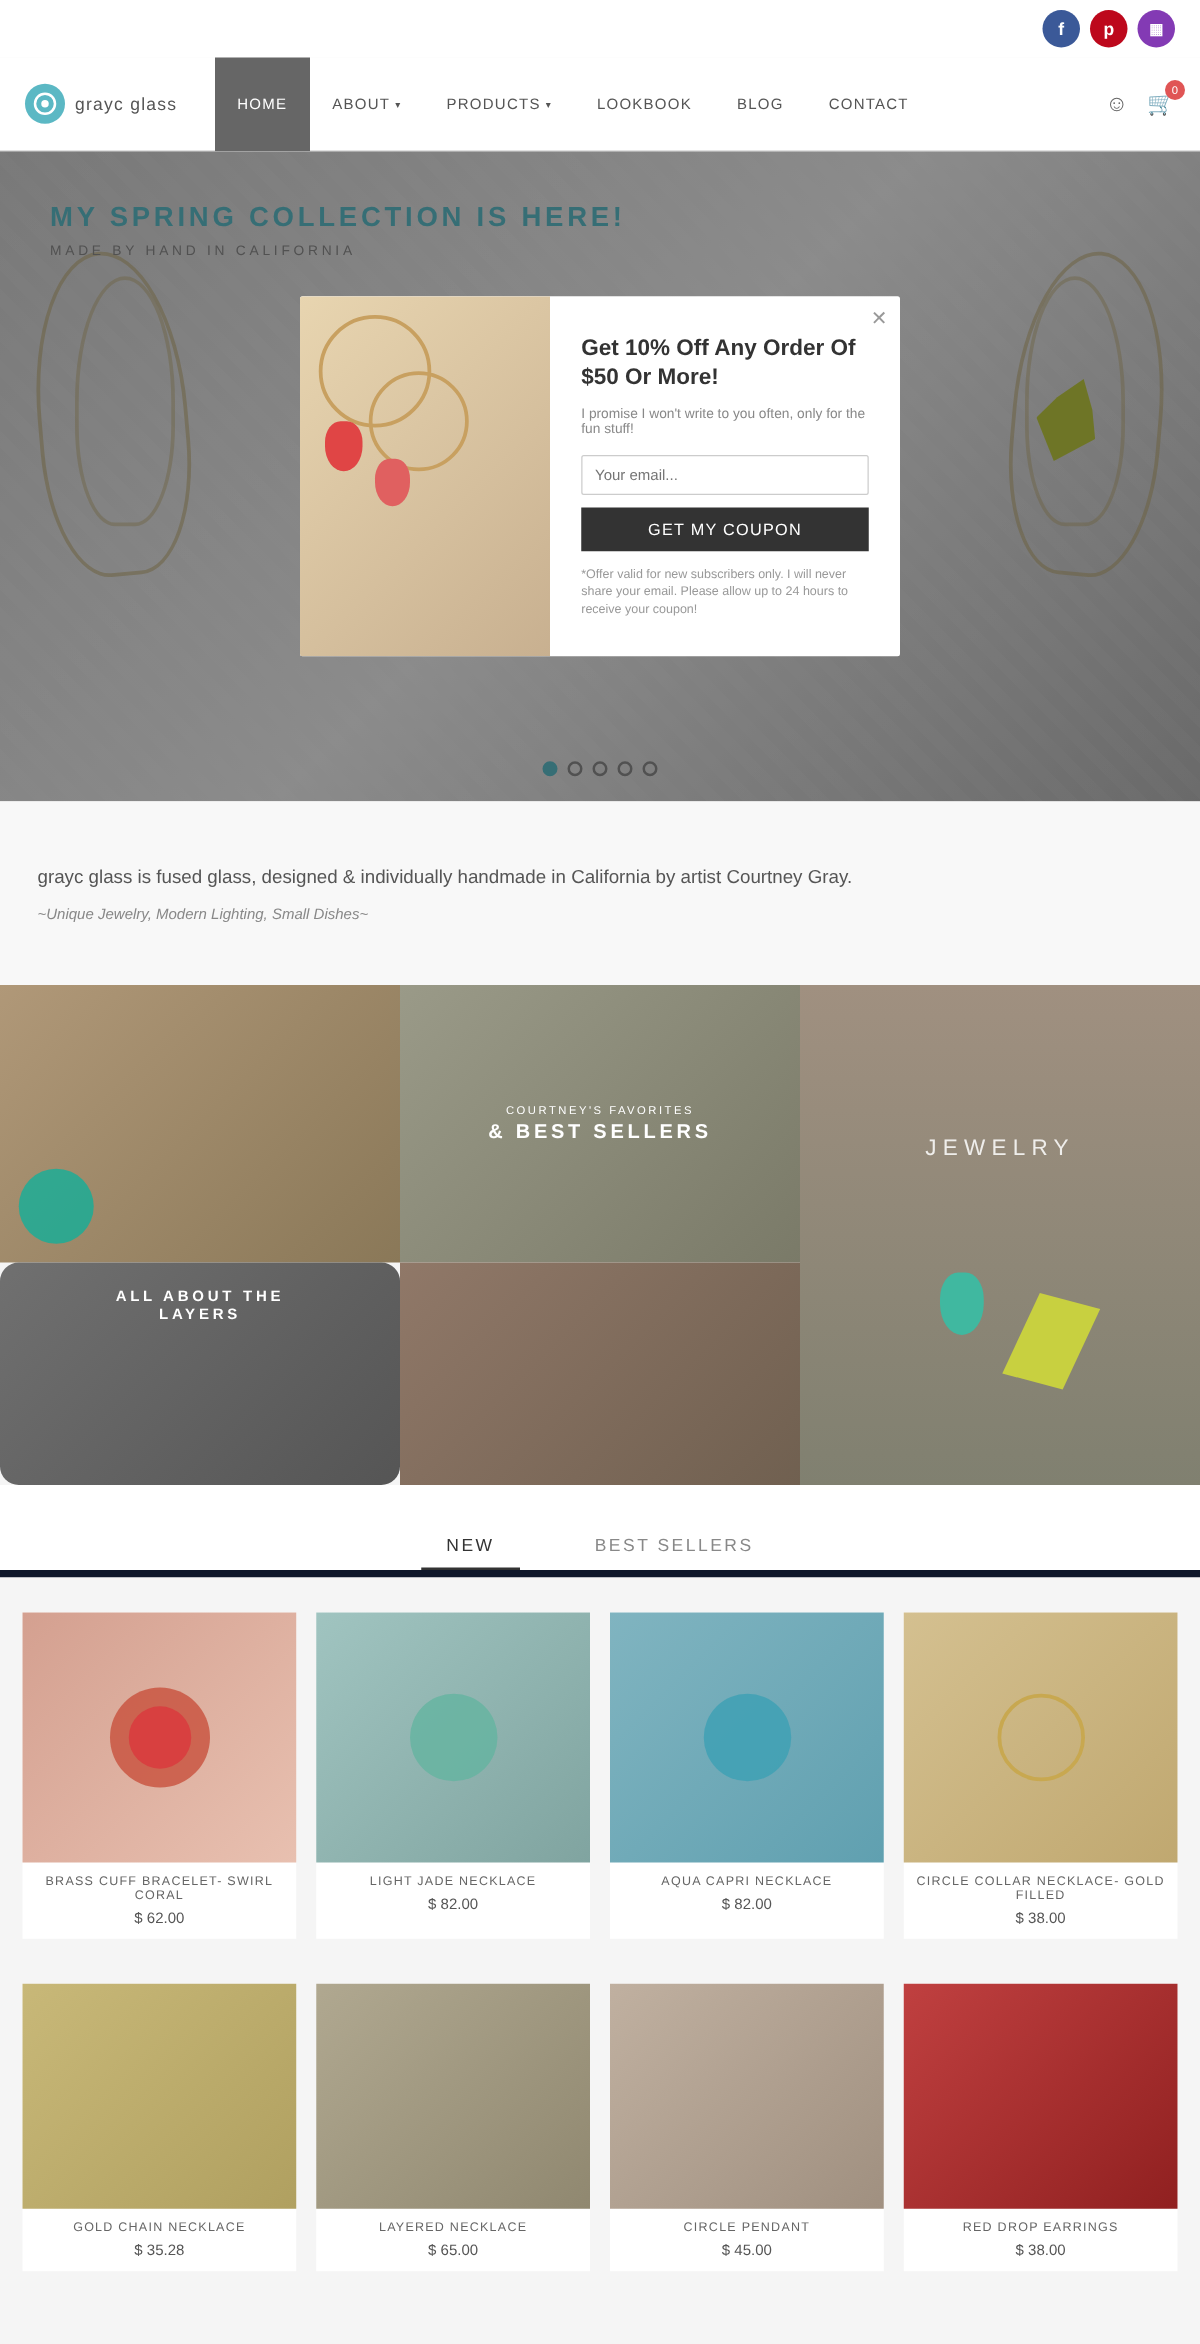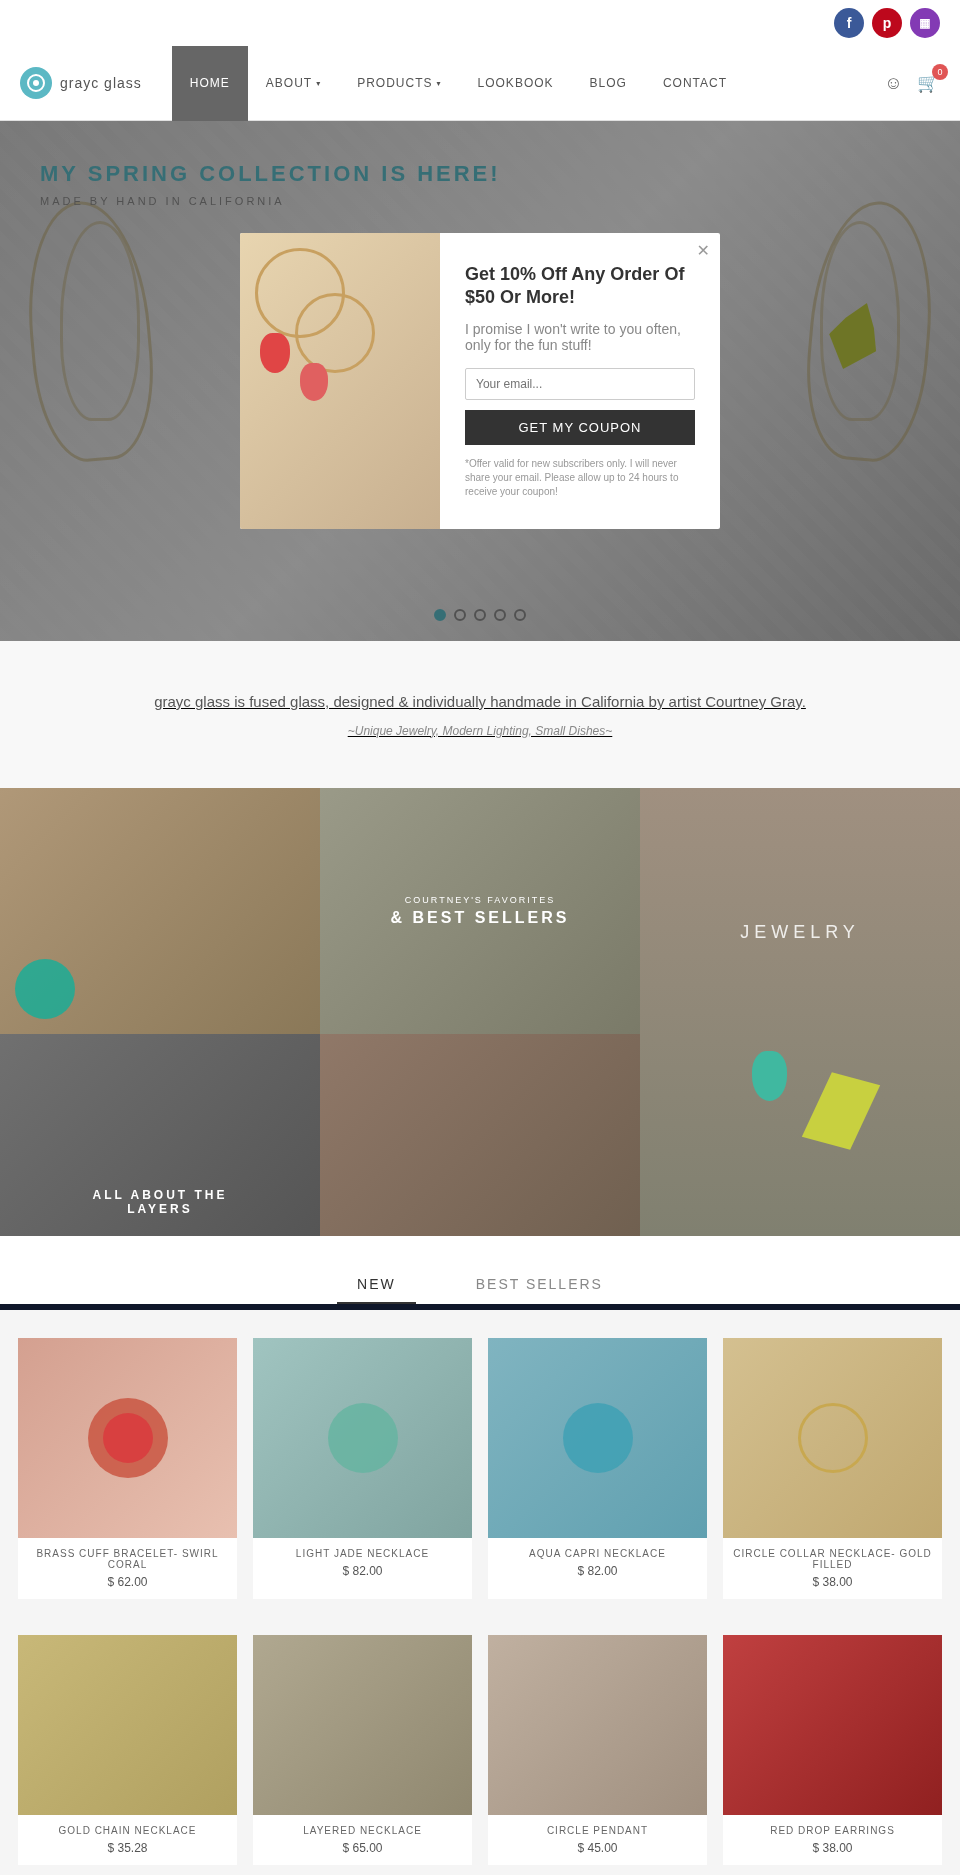--- a/index.html
+++ b/index.html
@@ -133,21 +133,21 @@
     .popup-close {
       position: absolute; top: 8px; right: 10px;
       font-size: 16px; color: #999; cursor: pointer;
       background: none; border: none;
     }
     .popup-title {
       font-size: 18px; font-weight: bold; color: #333;
       margin-bottom: 12px; line-height: 1.3;
     }
     .popup-subtitle {
-      font-size: 14px; color: #888; margin-bottom: 15px;
+      font-size: 11px; color: #888; margin-bottom: 15px;
     }
     .popup-email {
       width: 100%; padding: 8px 10px;
       border: 1px solid #ccc; border-radius: 2px;
       font-size: 12px; color: #999; margin-bottom: 10px;
       outline: none;
     }
     .popup-btn {
       width: 100%; padding: 10px;
       background: #333; color: #fff;
@@ -155,23 +155,22 @@
       font-size: 13px; letter-spacing: 1px;
       text-transform: uppercase; margin-bottom: 12px;
     }
     .popup-disclaimer {
       font-size: 10px; color: #999; line-height: 1.4;
     }
 
     
     .about-section {
       background: #f8f8f8;
-      padding: 50px 18px;
-      text-align: center;
-      text-decoration: underline;
+      padding: 50px 30px;
+      text-align: left;
     }
     .about-main { font-size: 15px; color: #555; margin-bottom: 10px; line-height: 1.5; }
     .about-sub { font-size: 12px; color: #888; font-style: italic; }
 
     
     .grid-section {
       display: grid;
       grid-template-columns: 1fr 1fr 1fr;
       grid-template-rows: auto auto;
       height: 360px;
@@ -373,41 +372,41 @@
     <div class="dot"></div>
     <div class="dot"></div>
   </div>
 </div>
 
 <div class="about-section">
   <div class="about-main">grayc glass is fused glass, designed &amp; individually handmade in California by artist Courtney Gray.</div>
   <div class="about-sub">~Unique Jewelry, Modern Lighting, Small Dishes~</div>
 </div>
 
-<div class="grid-section" style="height:448px;">
+<div class="grid-section" style="height:400px;">
   <div class="grid-cell cell-necklace1" style="background: linear-gradient(135deg, #b09878, #8a7858); display:flex; align-items:flex-end; padding:15px;">
     <div style="width:60px; height:60px; border-radius:50%; background: rgba(0,180,160,0.7); display:inline-block;"></div>
   </div>
   <div class="grid-cell cell-favorites" style="background: linear-gradient(135deg, #9a9a88, #7a7a68);">
     <div style="color:white; font-size:11px; letter-spacing:2px; text-align:center; padding:20px;">
       <div style="font-size:9px; margin-bottom:4px;">COURTNEY'S FAVORITES</div>
       <div style="font-size:16px; font-weight:bold; letter-spacing:3px;">&amp; BEST SELLERS</div>
     </div>
   </div>
   <div class="grid-cell cell-jewelry" style="background: linear-gradient(to bottom, #a09080, #808070); grid-row: 1 / 3; grid-column: 3; display:flex; align-items:flex-start; justify-content:center;">
 
     <div style="position:relative; width:100%; height:100%;">
       <div style="position:absolute; top:30%; left:50%; transform:translateX(-50%); color:rgba(255,255,255,0.85); font-size:18px; letter-spacing:5px; text-transform:uppercase;">JEWELRY</div>
 
       <div style="position:absolute; bottom:20%; left:55%; width:50px; height:70px; background:#c8d040; transform:rotate(15deg) skewX(-10deg);"></div>
 
       <div style="position:absolute; bottom:30%; left:35%; width:35px; height:50px; background:#40b8a0; border-radius:50% 50% 60% 60%;"></div>
     </div>
   </div>
-  <div class="grid-cell cell-layers" style="background: linear-gradient(135deg, #707070, #555555); display:flex; align-items:flex-end; justify-content:center;">
+  <div class="grid-cell cell-layers" style="background: linear-gradient(135deg, #707070, #555555); display:flex; align-items:flex-start; justify-content:center;border-radius:15px;">
     <div style="color:white; font-size:12px; letter-spacing:3px; text-transform:uppercase; font-weight:bold; text-align:center;">
       <div>ALL ABOUT THE</div>
       <div>LAYERS</div>
     </div>
   </div>
   <div class="grid-cell cell-necklace2" style="background: linear-gradient(135deg, #907868, #706050);">
   </div>
 </div>
 
 <div class="tabs-section">

